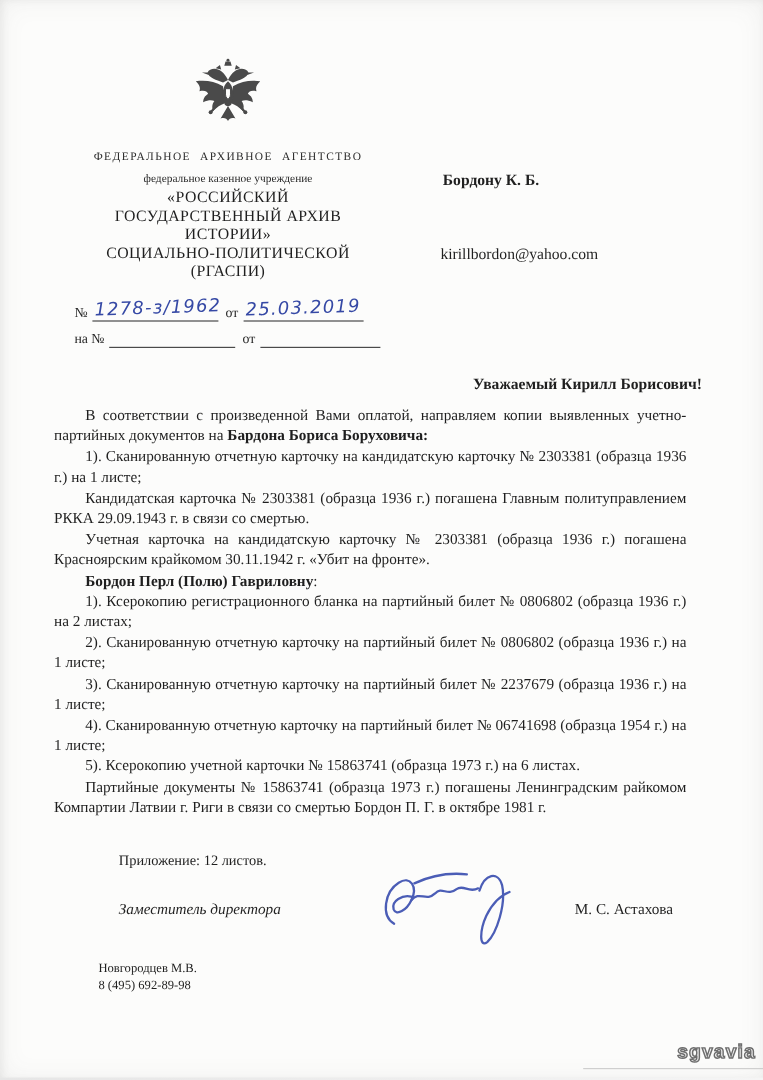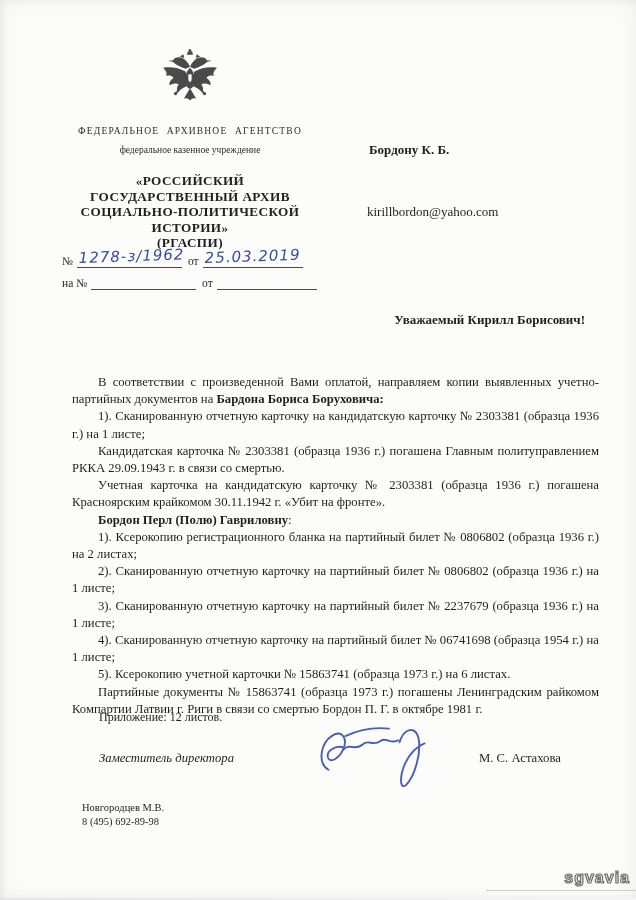--- a/index.html
+++ b/index.html
@@ -10,42 +10,42 @@
     box-shadow:inset 0 0 22px rgba(90,90,90,.08), inset 2px 0 6px rgba(120,120,120,.10);
     font-family:"Liberation Serif", serif;
     color:#1f1f1f;
     overflow:hidden;
   }
   
   .letterhead{position:absolute;left:40px;top:44px;width:300px;text-align:center;}
   .emblem{display:block;margin:0 auto 4px auto;}
   .agency{font-size:9.5px;letter-spacing:1.2px;word-spacing:4px;color:#2b2b2b;margin-top:16px;}
   .orgtype{font-size:9.5px;margin-top:9px;color:#2b2b2b;}
-  .orgname{font-weight:bold;font-size:13.2px;line-height:15.6px;margin-top:18px;letter-spacing:.4px;}
+  .orgname{font-weight:normal;font-size:13.2px;line-height:15.6px;margin-top:1px;letter-spacing:.4px;}
   .addr{font-style:italic;font-size:9px;line-height:11.5px;margin-top:8px;color:#333;}
   
   .ref{position:absolute;left:62px;top:246px;width:260px;font-size:11.5px;}
   .ref-row{display:flex;align-items:flex-end;height:22px;white-space:nowrap;}
   .ref-row .lbl{padding:0 4px 1px 0;}
   .ref-row .lbl2{padding:0 4px 1px 6px;}
   .uline{display:inline-block;border-bottom:1px solid #4a4a4a;height:18px;position:relative;}
   .u1{width:105px;}.u2{width:100px;}
   .hand{
     position:absolute;left:2px;bottom:0px;
     font-family:"DejaVu Sans", sans-serif;
     font-style:italic;font-size:15px;letter-spacing:1px;
     color:#3649a5;transform:rotate(-2deg);transform-origin:left bottom;
     white-space:nowrap;
   }
   
   .recipient-name{position:absolute;left:369px;top:142px;font-weight:bold;font-size:13px;}
   .recipient-email{position:absolute;left:367px;top:204px;font-size:13px;}
   
   .salutation{position:absolute;left:58px;top:312px;width:527px;text-align:right;font-weight:bold;font-size:13px;}
-  .body-block{position:absolute;left:72px;top:338px;width:527px;font-size:12.7px;line-height:17.2px;text-align:justify;margin-top:36px;}
+  .body-block{position:absolute;left:45px;top:338px;width:527px;font-size:12.7px;line-height:17.2px;text-align:justify;}
   .body-block .para{text-indent:26px;margin:0;}
   .attachment{position:absolute;left:99px;top:710px;font-size:12px;}
   
   .sig-title{position:absolute;left:99px;top:751px;font-size:12.7px;font-style:italic;}
   .sig-name{position:absolute;left:479px;top:751px;font-size:12.7px;}
   .sig-script{position:absolute;left:312px;top:716px;transform:rotate(-2deg);}
   
   .executor{position:absolute;left:82px;top:801px;font-size:10.5px;line-height:14px;}
   
   .watermark{
@@ -79,22 +79,22 @@
         <path d="M44 74 L34 86 M76 74 L86 86" stroke="#4a4a4a" stroke-width="3.4" fill="none" stroke-linecap="round"></path>
         <circle cx="32" cy="88" r="3.2"></circle>
         <circle cx="88" cy="88" r="3.2"></circle>
       </g>
     </svg>
     <div class="agency">ФЕДЕРАЛЬНОЕ  АРХИВНОЕ  АГЕНТСТВО</div>
     <div class="orgtype">федеральное казенное учреждение</div>
     <div class="orgname">
         <div>«РОССИЙСКИЙ</div>
         <div>ГОСУДАРСТВЕННЫЙ АРХИВ</div>
+        <div>ИСТОРИИ»</div>
         <div>СОЦИАЛЬНО-ПОЛИТИЧЕСКОЙ</div>
-        <div>ИСТОРИИ»</div>
         <div>(РГАСПИ)</div>
       </div>
   </div>
 
   <div class="ref">
     <div class="ref-row">
       <span class="lbl">№</span>
       <span class="uline u1">
           <span class="hand">1278-з/1962</span>
         </span>

